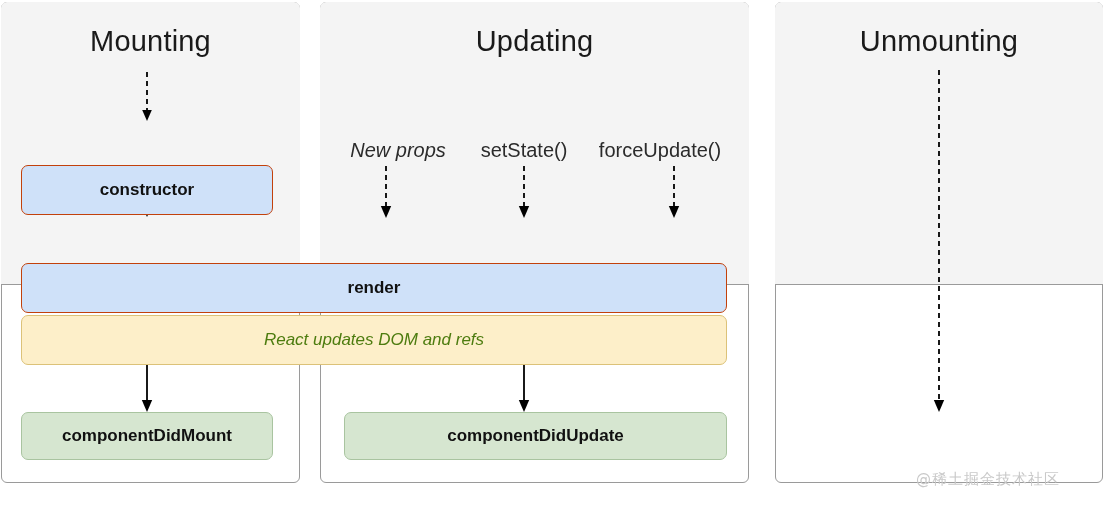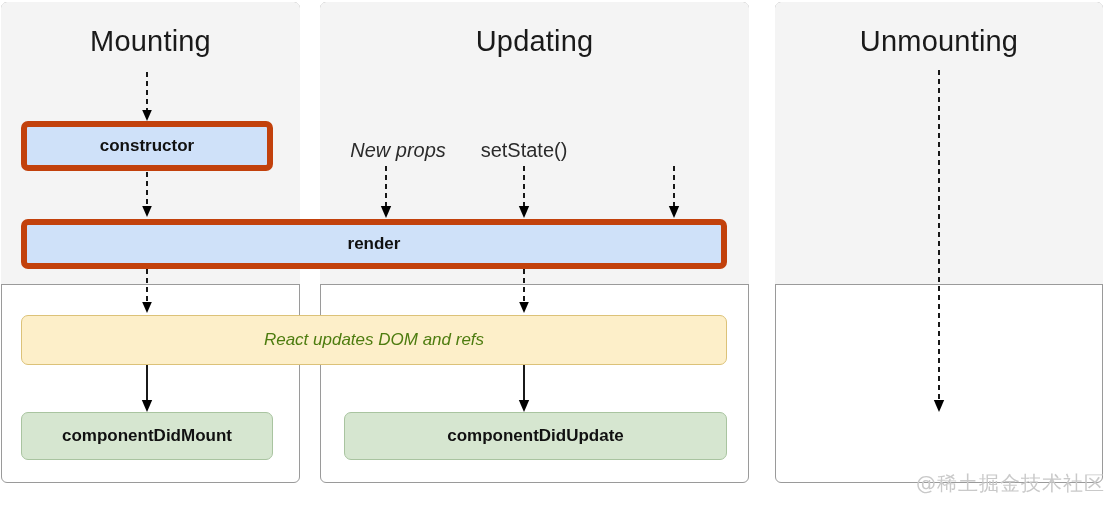--- a/index.html
+++ b/index.html
@@ -51,23 +51,24 @@
     box-sizing: border-box;
     border-radius: 7px;
     display: flex;
     align-items: center;
     justify-content: center;
     font-size: 17px;
     white-space: nowrap;
   }
   .node.blue {
     background: #cfe1f9;
-    border: 6px solid #c2410c;
+    border: 1px solid #c2410c;
     color: #111111;
     font-weight: bold;
+    margin-top: 44px;
   }
   .node.green {
     background: #d6e6d0;
     border: 1px solid #a9c4a0;
     color: #111111;
     font-weight: bold;
   }
   .node.yellow {
     background: #fdefc9;
     border: 1px solid #dcc278;
@@ -89,21 +90,21 @@
 
   
   .conn {
     position: absolute;
   }
   .conn svg { display: block; overflow: visible; }
 
   
   .watermark {
     position: absolute;
-    font-size: 20px;
+    font-size: 15px;
     color: #c9c9c9;
     white-space: nowrap;
     letter-spacing: 1px;
     font-family: "DejaVu Sans", sans-serif;
   }
 </style>
 </head>
 <body>
 
 <div id="diagram">
@@ -204,16 +205,17 @@
 
   <div class="node green" style="left:21px; top:412px; width:252px; height:48px;">componentDidMount</div>
 
   <div class="node green" style="left:344px; top:412px; width:383px; height:48px;">componentDidUpdate</div>
 
 
   <div class="trigger italic" style="left:328px; top:139px; width:140px;">New props</div>
 
   <div class="trigger" style="left:454px; top:139px; width:140px;">setState()</div>
 
+  <div class="trigger" style="left:590px; top:139px; width:140px;">forceUpdate()</div>
 
   <div class="watermark" style="left:916px; top:470px;">@稀土掘金技术社区</div>
 
 </div>
 
 </body></html>

